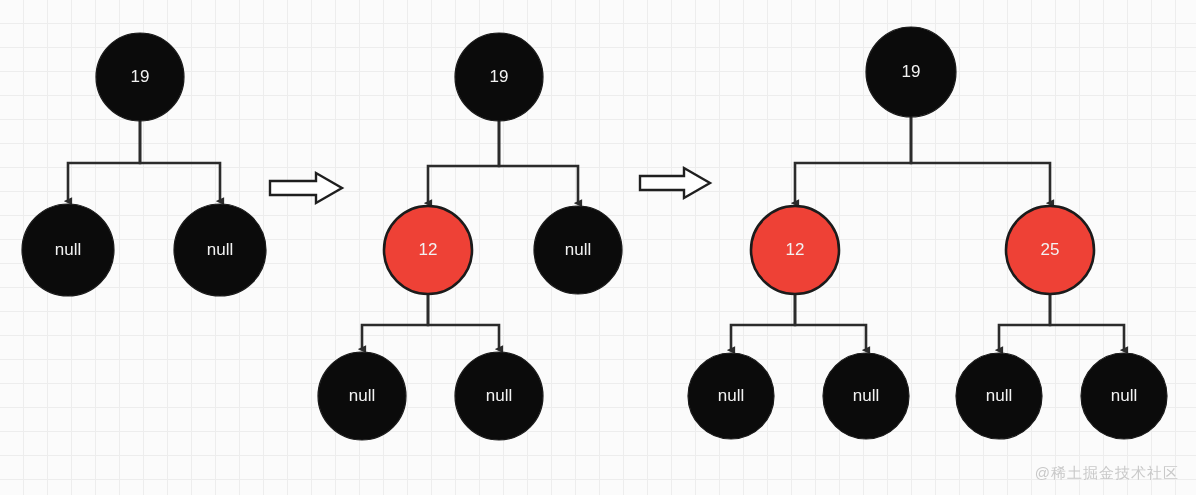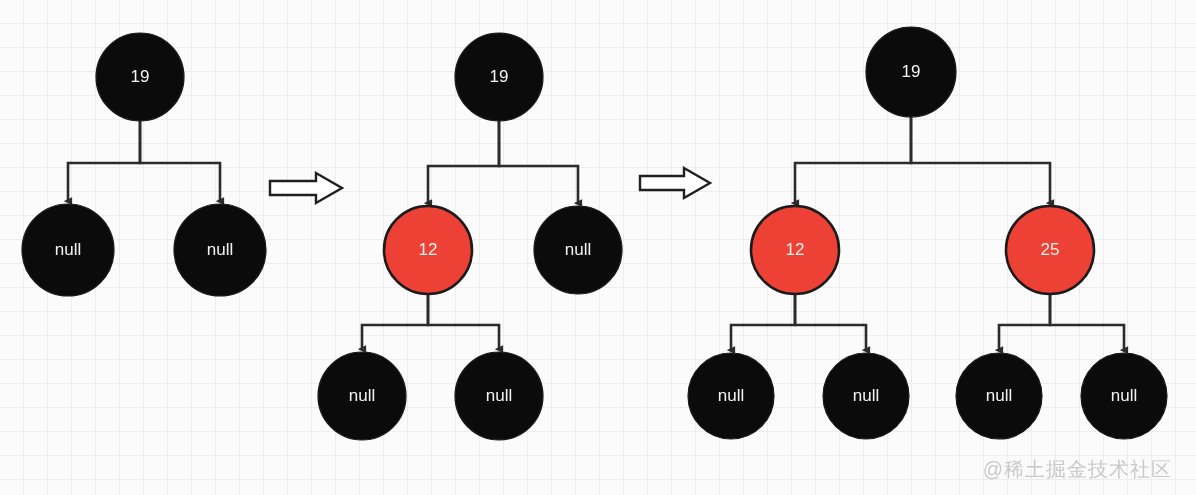--- a/index.html
+++ b/index.html
@@ -29,24 +29,24 @@
   }
   .node-label {
     font-family: "Liberation Sans", sans-serif;
     fill: #f2f2f2;
     text-anchor: middle;
     dominant-baseline: middle;
   }
   .node-label.small { font-size: 17px; }
   .watermark {
     position: absolute;
-    right: 24px;
+    right: 17px;
     bottom: 12px;
     font-family: "Liberation Sans", sans-serif;
-    font-size: 20px;
+    font-size: 15px;
     color: #c9c9c9;
     letter-spacing: 1px;
     white-space: nowrap;
     user-select: none;
   }
 </style>
 </head>
 <body>
 
 <div id="canvas">

